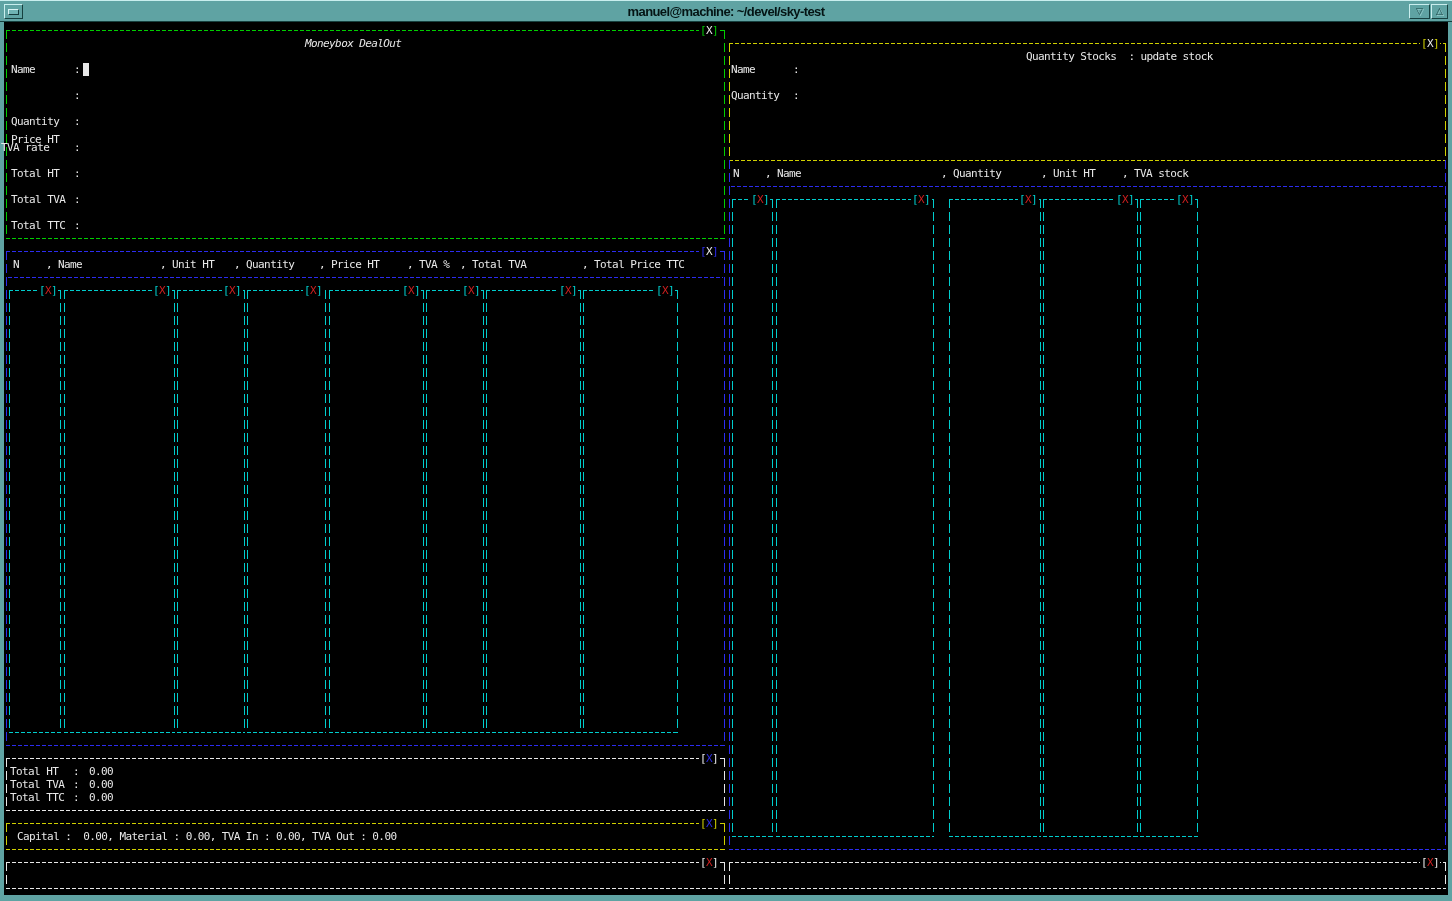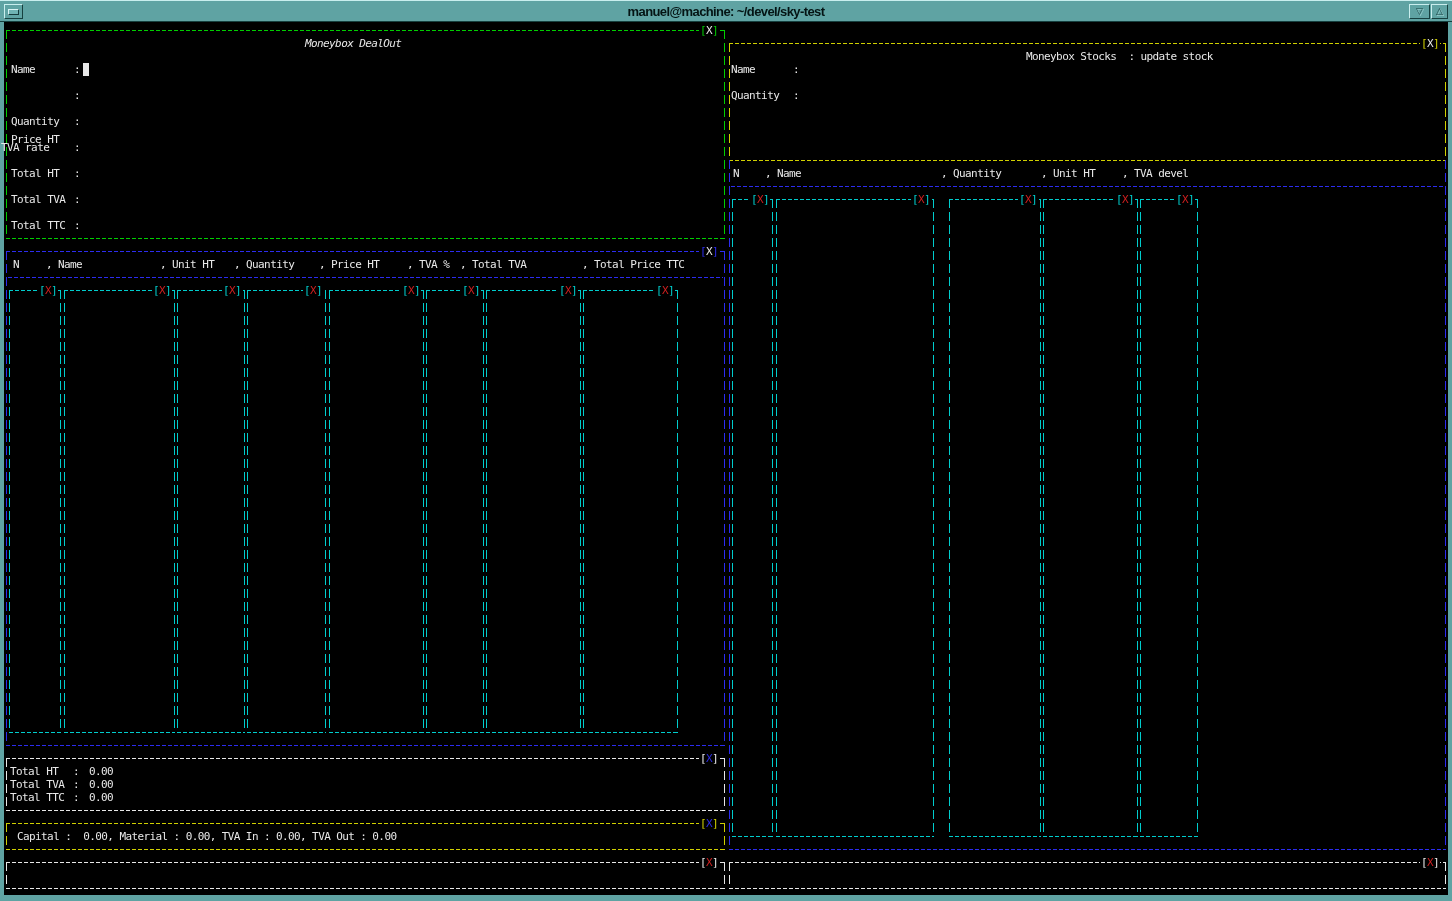--- a/index.html
+++ b/index.html
@@ -139,32 +139,32 @@
   </div>
   <span class="t" style="left:17px;top:830px;">Capital :  0.00, Material : 0.00, TVA In : 0.00, TVA Out : 0.00</span>
 
   <div class="dbox w" style="left:6px;top:862px;width:719px;height:27px;">
     <span class="cb w" style="top:-6px;right:6px;"><i>[</i><b class="r">X</b><i>]</i></span>
   </div>
 
   <div class="dbox y" style="left:729px;top:43px;width:717px;height:118px;">
     <span class="cb y" style="top:-6px;right:6px;"><i>[</i><b class="w">X</b><i>]</i></span>
   </div>
-  <span class="t" style="left:1026px;top:50px;">Moneybox Stocks  : update stock</span>
+  <span class="t" style="left:1026px;top:50px;">Quantity Stocks  : update stock</span>
   <span class="t" style="left:731px;top:63px;">Name</span>
   <span class="t" style="left:731px;top:89px;">Quantity</span>
   <span class="t" style="left:793px;top:63px;">:</span>
   <span class="t" style="left:793px;top:89px;">:</span>
 
   <div class="dbox b nt" style="left:729px;top:160px;width:717px;height:690px;"></div>
   <span class="t" style="left:733px;top:167px;">N</span>
   <span class="t" style="left:765px;top:167px;">, Name</span>
   <span class="t" style="left:941px;top:167px;">, Quantity</span>
   <span class="t" style="left:1041px;top:167px;">, Unit HT</span>
-  <span class="t" style="left:1122px;top:167px;">, TVA devel</span>
+  <span class="t" style="left:1122px;top:167px;">, TVA stock</span>
   <div class="hl b" style="left:731px;top:186px;width:713px;"></div>
 
   <div class="dbox c" style="left:732px;top:199px;width:41px;height:638px;">
       <span class="cb c" style="top:-6px;right:3px;"><i>[</i><b class="r">X</b><i>]</i></span>
     </div>
   <div class="dbox c" style="left:776px;top:199px;width:158px;height:638px;">
       <span class="cb c" style="top:-6px;right:3px;"><i>[</i><b class="r">X</b><i>]</i></span>
     </div>
   <div class="dbox c" style="left:949px;top:199px;width:92px;height:638px;">
       <span class="cb c" style="top:-6px;right:3px;"><i>[</i><b class="r">X</b><i>]</i></span>

